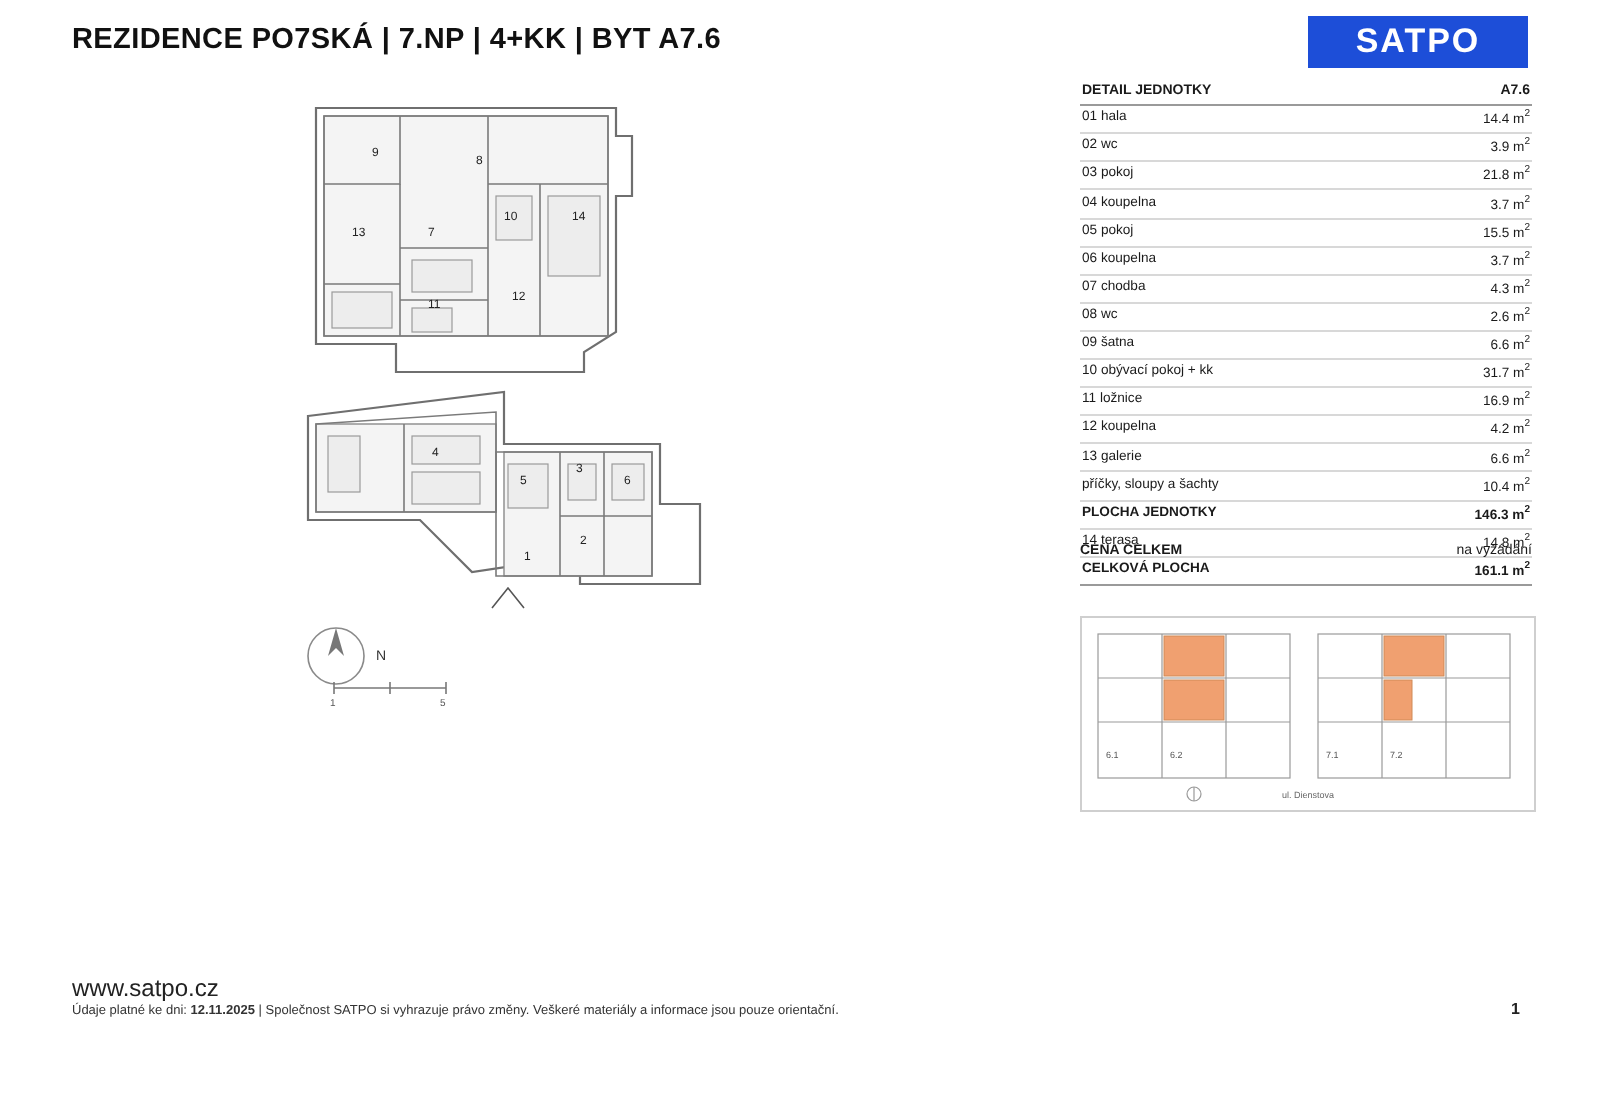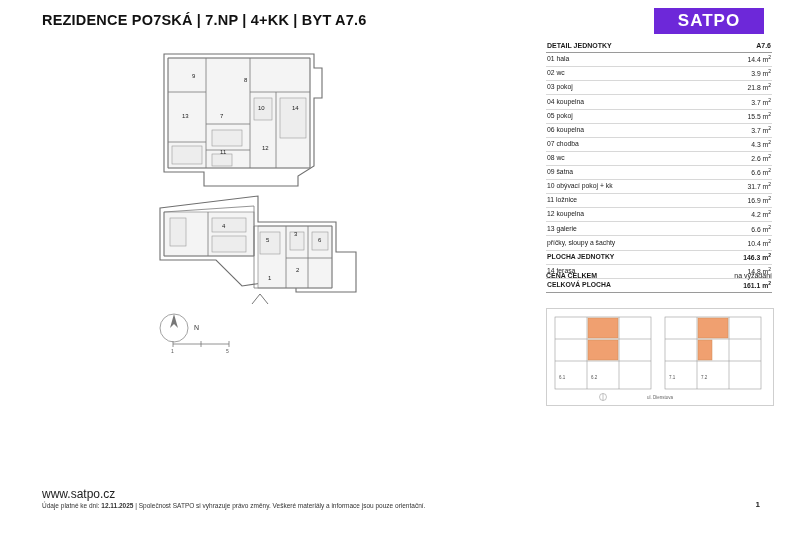--- a/index.html
+++ b/index.html
@@ -4,31 +4,31 @@
 <style>
   html,body{margin:0;padding:0;}
   body{
     width:800px;height:550px;
     background:#ffffff;
     font-family:"Liberation Sans", sans-serif;
     color:#1a1a1a;
     position:relative;
     overflow:hidden;
   }
-  .page{position:absolute;inset:0;margin-left:6px;}
+  .page{position:absolute;inset:0;}
 
   
   .title{
     position:absolute;left:36px;top:12px;
     font-size:14.5px;font-weight:bold;letter-spacing:0.2px;
     color:#111;
   }
   .logo{
     position:absolute;right:36px;top:8px;
-    width:110px;height:26px;background:#6d28d9;
+    width:110px;height:26px;background:#1d4ed8;
     display:flex;align-items:center;justify-content:center;
   }
   .logo span{
     color:#fff;font-weight:bold;font-size:17px;letter-spacing:1px;
     font-family:"Liberation Sans", sans-serif;
   }
 
   
   .table{
     position:absolute;left:540px;top:40px;width:226px;

